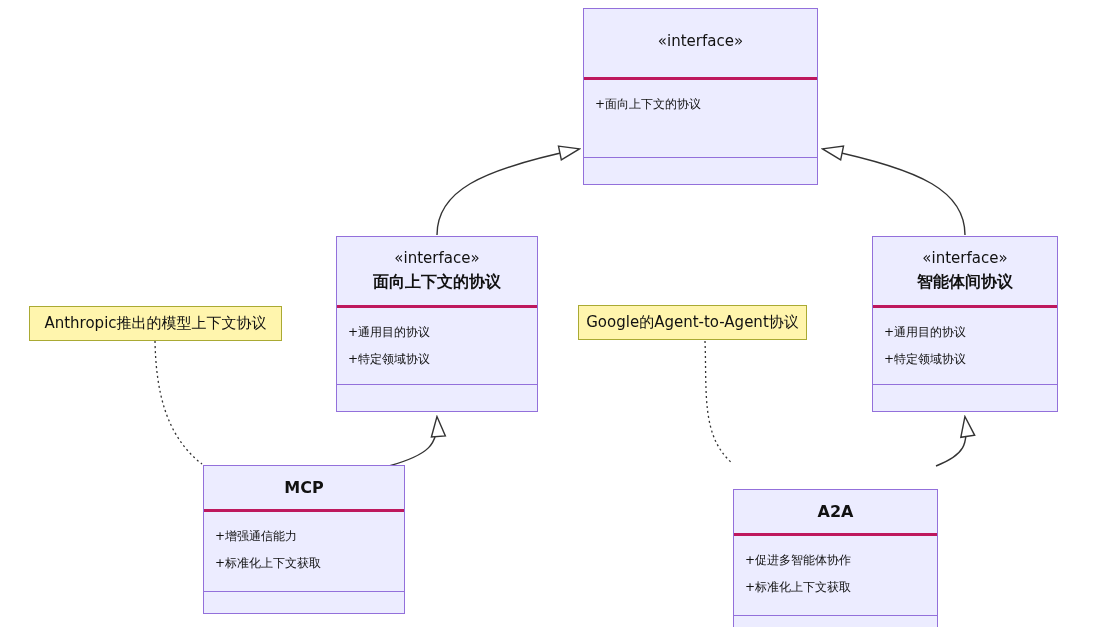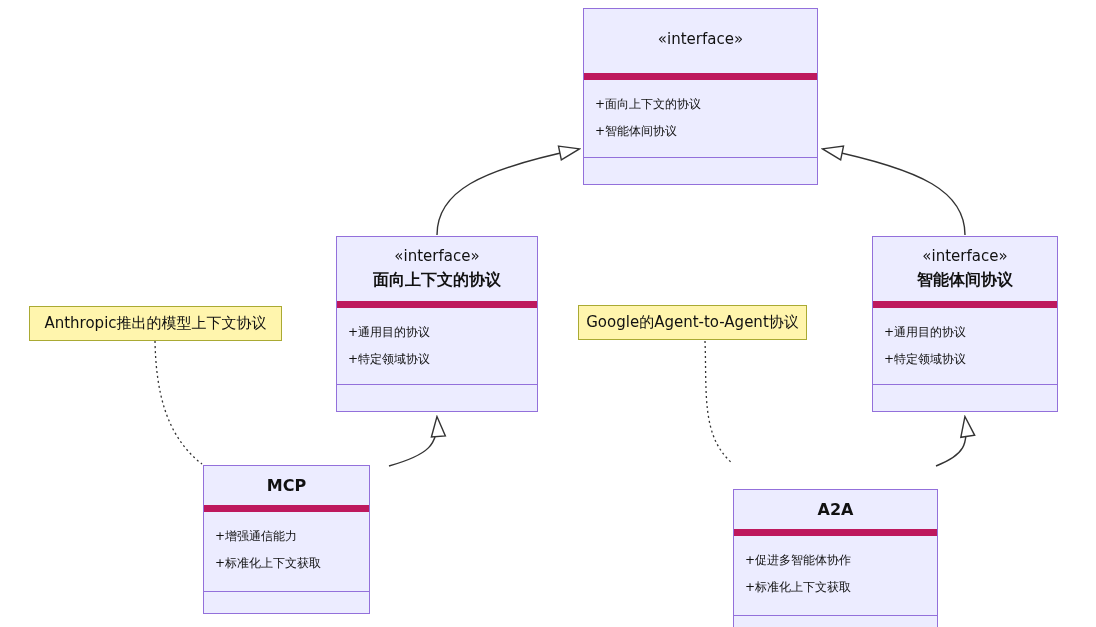--- a/index.html
+++ b/index.html
@@ -17,21 +17,21 @@
     box-sizing:border-box;
     background:#ECECFF;
     border:1.6px solid #9370DB;
     z-index:2;
     display:flex;
     flex-direction:column;
     color:#111;
   }
   .uml-header{
     box-sizing:border-box;
-    border-bottom:7px solid #be185d;
+    border-bottom:3px solid #be185d;
     display:flex;
     flex-direction:column;
     align-items:center;
     justify-content:center;
     text-align:center;
   }
   .stereotype{font-size:15px;color:#111;margin-bottom:5px;}
   .class-name{font-size:16px;font-weight:bold;color:#111;}
   .uml-attrs{
     box-sizing:border-box;
@@ -63,21 +63,21 @@
   #class-ai .uml-attrs{height:78px;}
 
   #class-ctx {left:336px;top:236px;width:202px;height:176px;}
   #class-ctx .uml-header{height:71px;}
   #class-ctx .uml-attrs{height:77px;}
 
   #class-a2p {left:872px;top:236px;width:186px;height:176px;}
   #class-a2p .uml-header{height:71px;}
   #class-a2p .uml-attrs{height:77px;}
 
-  #class-mcp {left:203px;top:465px;width:167px;height:149px;justify-content:center;}
+  #class-mcp {left:203px;top:465px;width:202px;height:149px;justify-content:center;}
   #class-mcp .uml-header{height:46px;}
   #class-mcp .uml-attrs{height:80px;}
 
   #class-a2a {left:733px;top:465px;width:205px;height:149px;margin-top:24px;}
   #class-a2a .uml-header{height:46px;}
   #class-a2a .uml-attrs{height:80px;}
 
   #note-mcp{left:29px;top:306px;width:253px;height:35px;}
   #note-a2a{left:578px;top:305px;width:229px;height:35px;}
 </style>
@@ -105,21 +105,20 @@
 
     <path d="M 705 341 C 707 392 701 436 732 463" fill="none" stroke="#333333" stroke-width="1.3" stroke-dasharray="2 3"></path>
   </svg>
 
   <div class="uml-class" id="class-ai">
     <div class="uml-header">
       <div class="stereotype">«interface»</div>
     </div>
     <div class="uml-attrs">
       <div>+面向上下文的协议</div>
-      <div>+智能体间协议</div>
     </div>
     <div class="uml-methods"></div>
   </div>
 
   <div class="uml-class" id="class-ctx">
     <div class="uml-header">
       <div class="stereotype">«interface»</div>
       <div class="class-name">面向上下文的协议</div>
     </div>
     <div class="uml-attrs">

